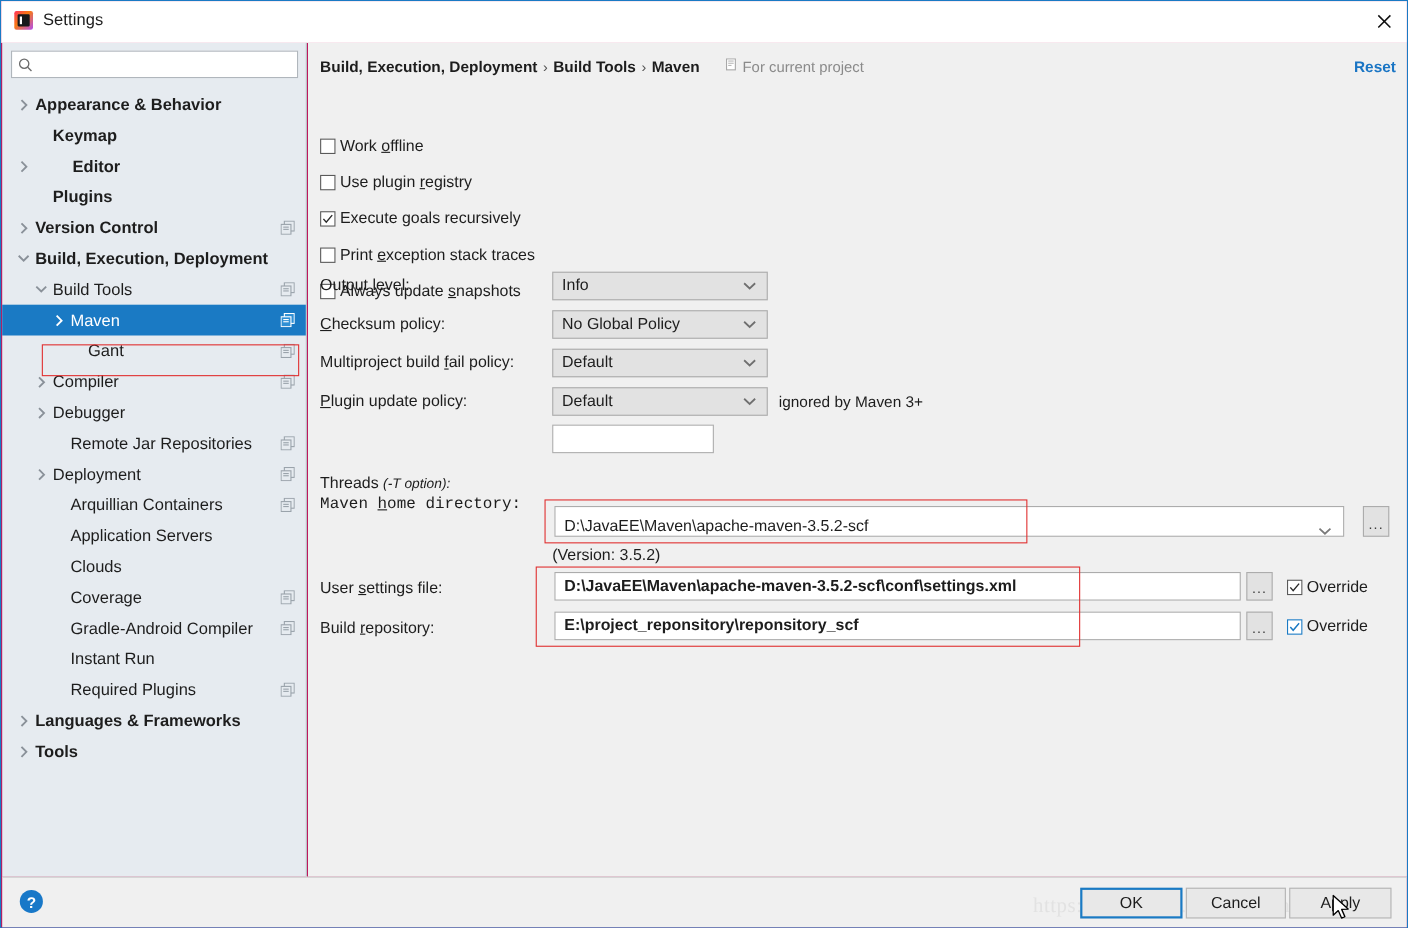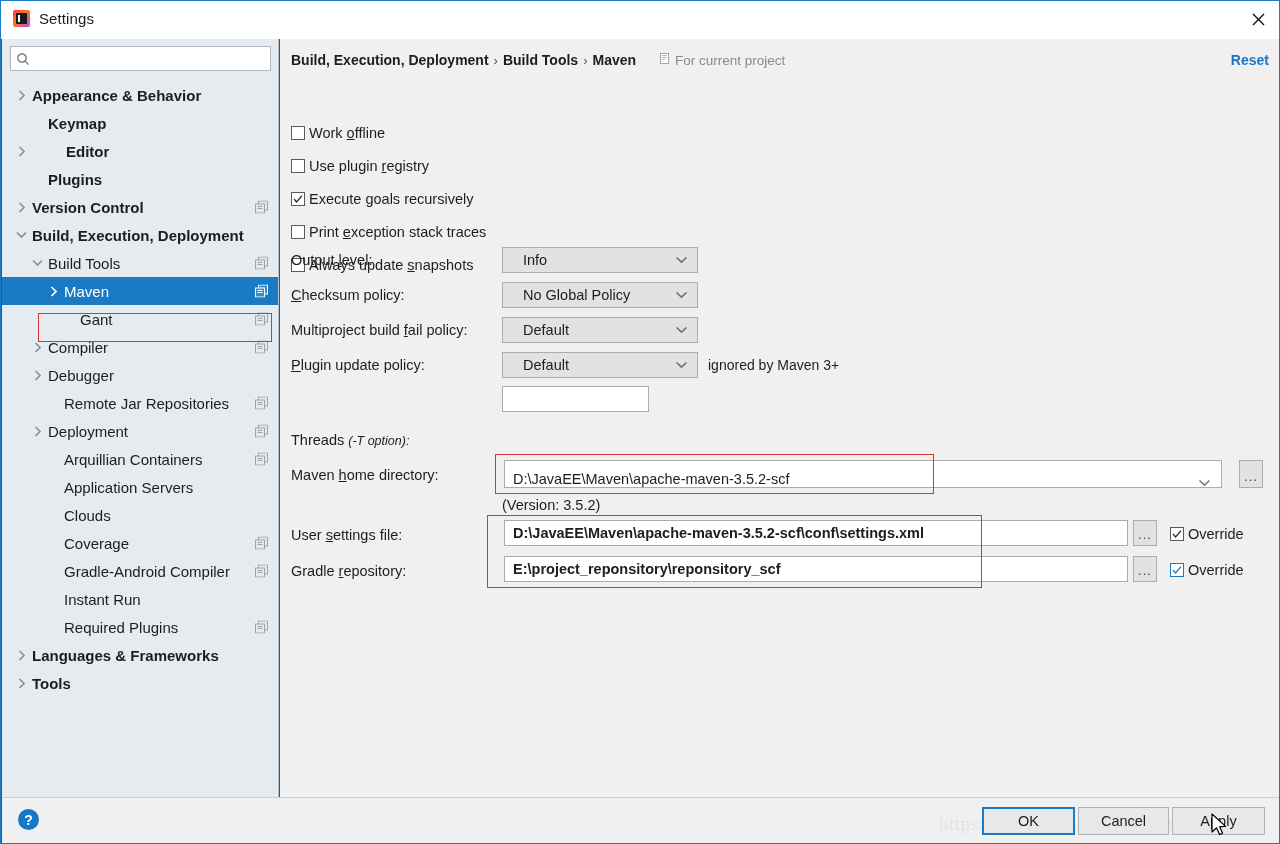--- a/index.html
+++ b/index.html
@@ -236,21 +236,20 @@
   }
   .combo {
     position: absolute;
     background: #e2e2e2;
     border: 1px solid #acacac;
     box-sizing: border-box;
     height: 26px;
     display: flex;
     align-items: center;
     cursor: default;
-    padding-left: 12px;
   }
   .combo .cval {
     font-size: 14.5px;
     margin-left: 8px;
     flex: 1;
     white-space: nowrap;
     overflow: hidden;
   }
   .combo .chev {
     margin-right: 9px;
@@ -708,21 +707,21 @@
         <div class="hint" style="left: 428px; top: 318px;">ignored by Maven 3+</div>
       </div>
 
     <div class="frow-label" style="left:11px; top:393px;">
       <span>Threads </span><span class="ital">(-T option):</span>
     </div>
     <div class="tbox" style="left:222px; top:347px; width:147px;">
       <span class="tval"></span>
     </div>
 
-    <div class="frow-label" style="left:11px; top:428px;">
+    <div class="frow-label" style="left:11px; top:412px;font-family:Liberation Mono, monospace;">
       <span>Maven </span><span class="mn">h</span><span>ome directory:</span>
     </div>
     <div class="editable-combo" style="left:224px; top:421px; width:718px;">
       <span class="ecval">D:\JavaEE\Maven\apache-maven-3.5.2-scf</span>
       <span class="echev">
         <svg width="13" height="8" viewBox="0 0 13 8">
             <path d="M1.5 1.5 L6.5 6.2 L11.5 1.5" stroke="#7a7a7a" stroke-width="1.6" fill="none"></path>
           </svg>
       </span>
     </div>
@@ -741,21 +740,21 @@
       <span class="cbox">
         <svg width="10" height="10" viewBox="0 0 10 10">
             <path d="M1 5 L3.6 8 L9 1.6" stroke="#2b2b2b" stroke-width="1.3" fill="none"></path>
           </svg>
       </span>
       <span class="cb-label">Override</span>
     </div>
     <div class="red-box" style="left:207px; top:476px; width:495px; height:73px;"></div>
 
     <div class="frow-label" style="left:11px; top:524px;">
-      <span>Gradle </span><span class="mn">r</span><span>epository:</span>
+      <span>Build </span><span class="mn">r</span><span>epository:</span>
     </div>
     <div class="tbox" style="left:224px; top:517px; width:624px;">
       <span class="tval">E:\project_reponsitory\reponsitory_scf</span>
     </div>
     <div class="browse-btn" style="left:853px; top:517px;">...</div>
     <div class="cb-row" style="left:890px; top:523px;">
       <span class="cbox focused">
         <svg width="10" height="10" viewBox="0 0 10 10">
             <path d="M1 5 L3.6 8 L9 1.6" stroke="#1a7ac4" stroke-width="1.3" fill="none"></path>
           </svg>

